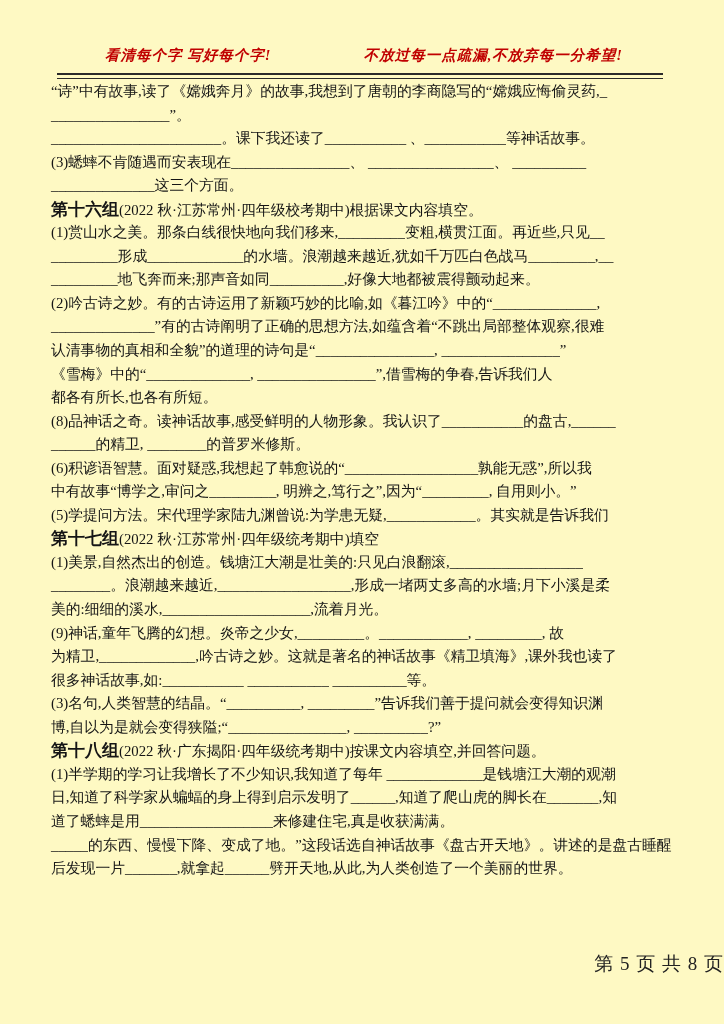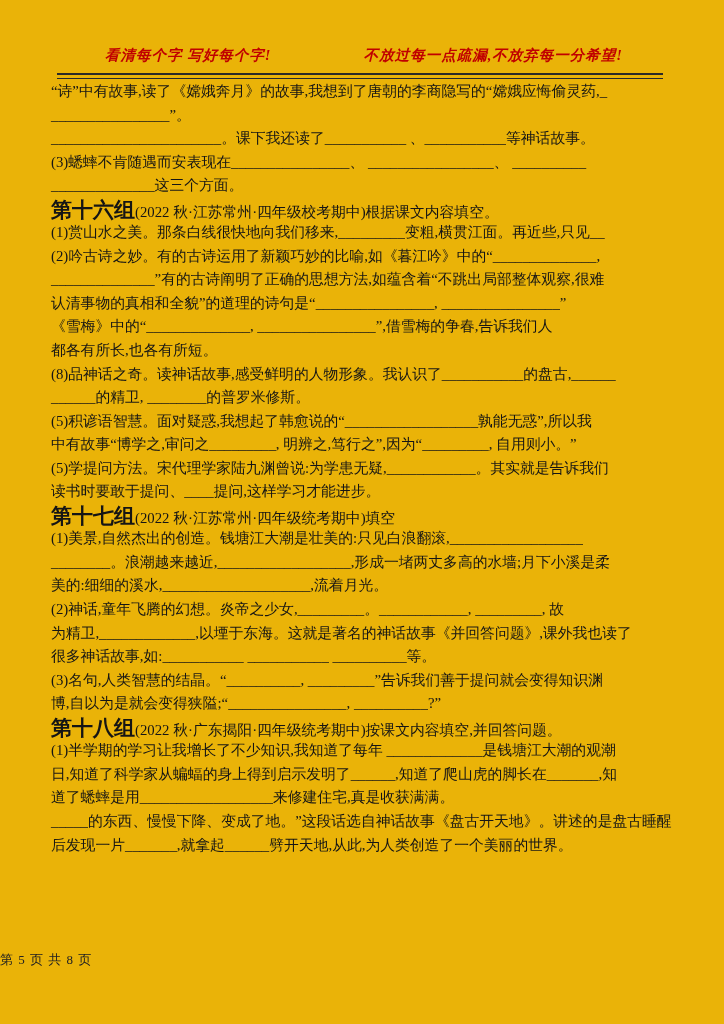--- a/index.html
+++ b/index.html
@@ -4,21 +4,21 @@
 <style>
   html, body {
     margin: 0;
     padding: 0;
     background: #e8e8e8;
   }
   .page {
     position: relative;
     width: 724px;
     height: 1024px;
-    background: #eab308;
+    background: #fef9c3;
     margin: 0 auto;
     font-family: "Liberation Serif", "DejaVu Serif", serif;
     color: #151515;
     overflow: hidden;
   }
   .header {
     position: absolute;
     top: 46px;
     left: 57px;
     width: 606px;
@@ -52,29 +52,29 @@
     font-size: 14.8px;
   }
   .line {
     height: 23.55px;
     line-height: 23.55px;
     white-space: nowrap;
   }
   .group-title {
     font-weight: bold;
     font-family: "Liberation Sans", "DejaVu Sans", sans-serif;
-    font-size: 21px;
+    font-size: 17px;
   }
   .footer {
     position: absolute;
     top: 951px;
     left: 0;
     width: 100%;
-    text-align: left;
-    font-size: 13px;
+    text-align: right;
+    font-size: 19px;
     color: #222222;
     letter-spacing: 1px;
   }
 </style>
 </head>
 <body>
 
 <div class="page">
 
   <div class="header">
@@ -85,37 +85,38 @@
   <div class="double-rule"></div>
 
   <div class="doc-body">
       <div class="line"><span>“诗”中有故事,读了《嫦娥奔月》的故事,我想到了唐朝的李商隐写的“嫦娥应悔偷灵药,_</span></div>
       <div class="line"><span>________________”。</span></div>
       <div class="line"><span>_______________________。课下我还读了___________ 、___________等神话故事。</span></div>
       <div class="line"><span>(3)蟋蟀不肯随遇而安表现在________________、 _________________、 __________</span></div>
       <div class="line"><span>______________这三个方面。</span></div>
       <div class="line"><span class="group-title">第十六组</span><span>(2022 秋·江苏常州·四年级校考期中)根据课文内容填空。</span></div>
       <div class="line"><span>(1)赏山水之美。那条白线很快地向我们移来,_________变粗,横贯江面。再近些,只见__</span></div>
+      <div class="line"><span>_________形成_____________的水墙。浪潮越来越近,犹如千万匹白色战马_________,__</span></div>
+      <div class="line"><span>_________地飞奔而来;那声音如同__________,好像大地都被震得颤动起来。</span></div>
       <div class="line"><span>(2)吟古诗之妙。有的古诗运用了新颖巧妙的比喻,如《暮江吟》中的“______________,</span></div>
       <div class="line"><span>______________”有的古诗阐明了正确的思想方法,如蕴含着“不跳出局部整体观察,很难</span></div>
       <div class="line"><span>认清事物的真相和全貌”的道理的诗句是“________________, ________________”</span></div>
       <div class="line"><span>《雪梅》中的“______________, ________________”,借雪梅的争春,告诉我们人</span></div>
       <div class="line"><span>都各有所长,也各有所短。</span></div>
       <div class="line"><span>(8)品神话之奇。读神话故事,感受鲜明的人物形象。我认识了___________的盘古,______</span></div>
       <div class="line"><span>______的精卫, ________的普罗米修斯。</span></div>
-      <div class="line"><span>(5)积谚语智慧。面对疑惑,我想起了韩愈说的“__________________孰能无惑”,所以我</span></div>
+      <div class="line"><span>(6)积谚语智慧。面对疑惑,我想起了韩愈说的“__________________孰能无惑”,所以我</span></div>
       <div class="line"><span>中有故事“博学之,审问之_________, 明辨之,笃行之”,因为“_________, 自用则小。”</span></div>
       <div class="line"><span>(5)学提问方法。宋代理学家陆九渊曾说:为学患无疑,____________。其实就是告诉我们</span></div>
-      <div class="line"><span>读书时要敢于提问、____提问,这样学习才能进步。</span></div>
       <div class="line"><span class="group-title">第十七组</span><span>(2022 秋·江苏常州·四年级统考期中)填空</span></div>
       <div class="line"><span>(1)美景,自然杰出的创造。钱塘江大潮是壮美的:只见白浪翻滚,__________________</span></div>
       <div class="line"><span>________。浪潮越来越近,__________________,形成一堵两丈多高的水墙;月下小溪是柔</span></div>
       <div class="line"><span>美的:细细的溪水,____________________,流着月光。</span></div>
-      <div class="line"><span>(2)神话,童年飞腾的幻想。炎帝之少女,_________。____________, _________, 故</span></div>
-      <div class="line"><span>为精卫,_____________,以堙于东海。这就是著名的神话故事《并回答问题》,课外我也读了</span></div>
+      <div class="line"><span>(9)神话,童年飞腾的幻想。炎帝之少女,_________。____________, _________, 故</span></div>
+      <div class="line"><span>为精卫,_____________,吟古诗之妙。这就是著名的神话故事《精卫填海》,课外我也读了</span></div>
       <div class="line"><span>很多神话故事,如:___________  ___________  __________等。</span></div>
       <div class="line"><span>(3)名句,人类智慧的结晶。“__________, _________”告诉我们善于提问就会变得知识渊</span></div>
       <div class="line"><span>博,自以为是就会变得狭隘;“________________, __________?”</span></div>
       <div class="line"><span class="group-title">第十八组</span><span>(2022 秋·广东揭阳·四年级统考期中)按课文内容填空,并回答问题。</span></div>
       <div class="line"><span>(1)半学期的学习让我增长了不少知识,我知道了每年 _____________是钱塘江大潮的观潮</span></div>
       <div class="line"><span>日,知道了科学家从蝙蝠的身上得到启示发明了______,知道了爬山虎的脚长在_______,知</span></div>
       <div class="line"><span>道了蟋蟀是用__________________来修建住宅,真是收获满满。</span></div>
       <div class="line"><span>_____的东西、慢慢下降、变成了地。”这段话选自神话故事《盘古开天地》。讲述的是盘古睡醒</span></div>
       <div class="line"><span>后发现一片_______,就拿起______劈开天地,从此,为人类创造了一个美丽的世界。</span></div>
     </div>

